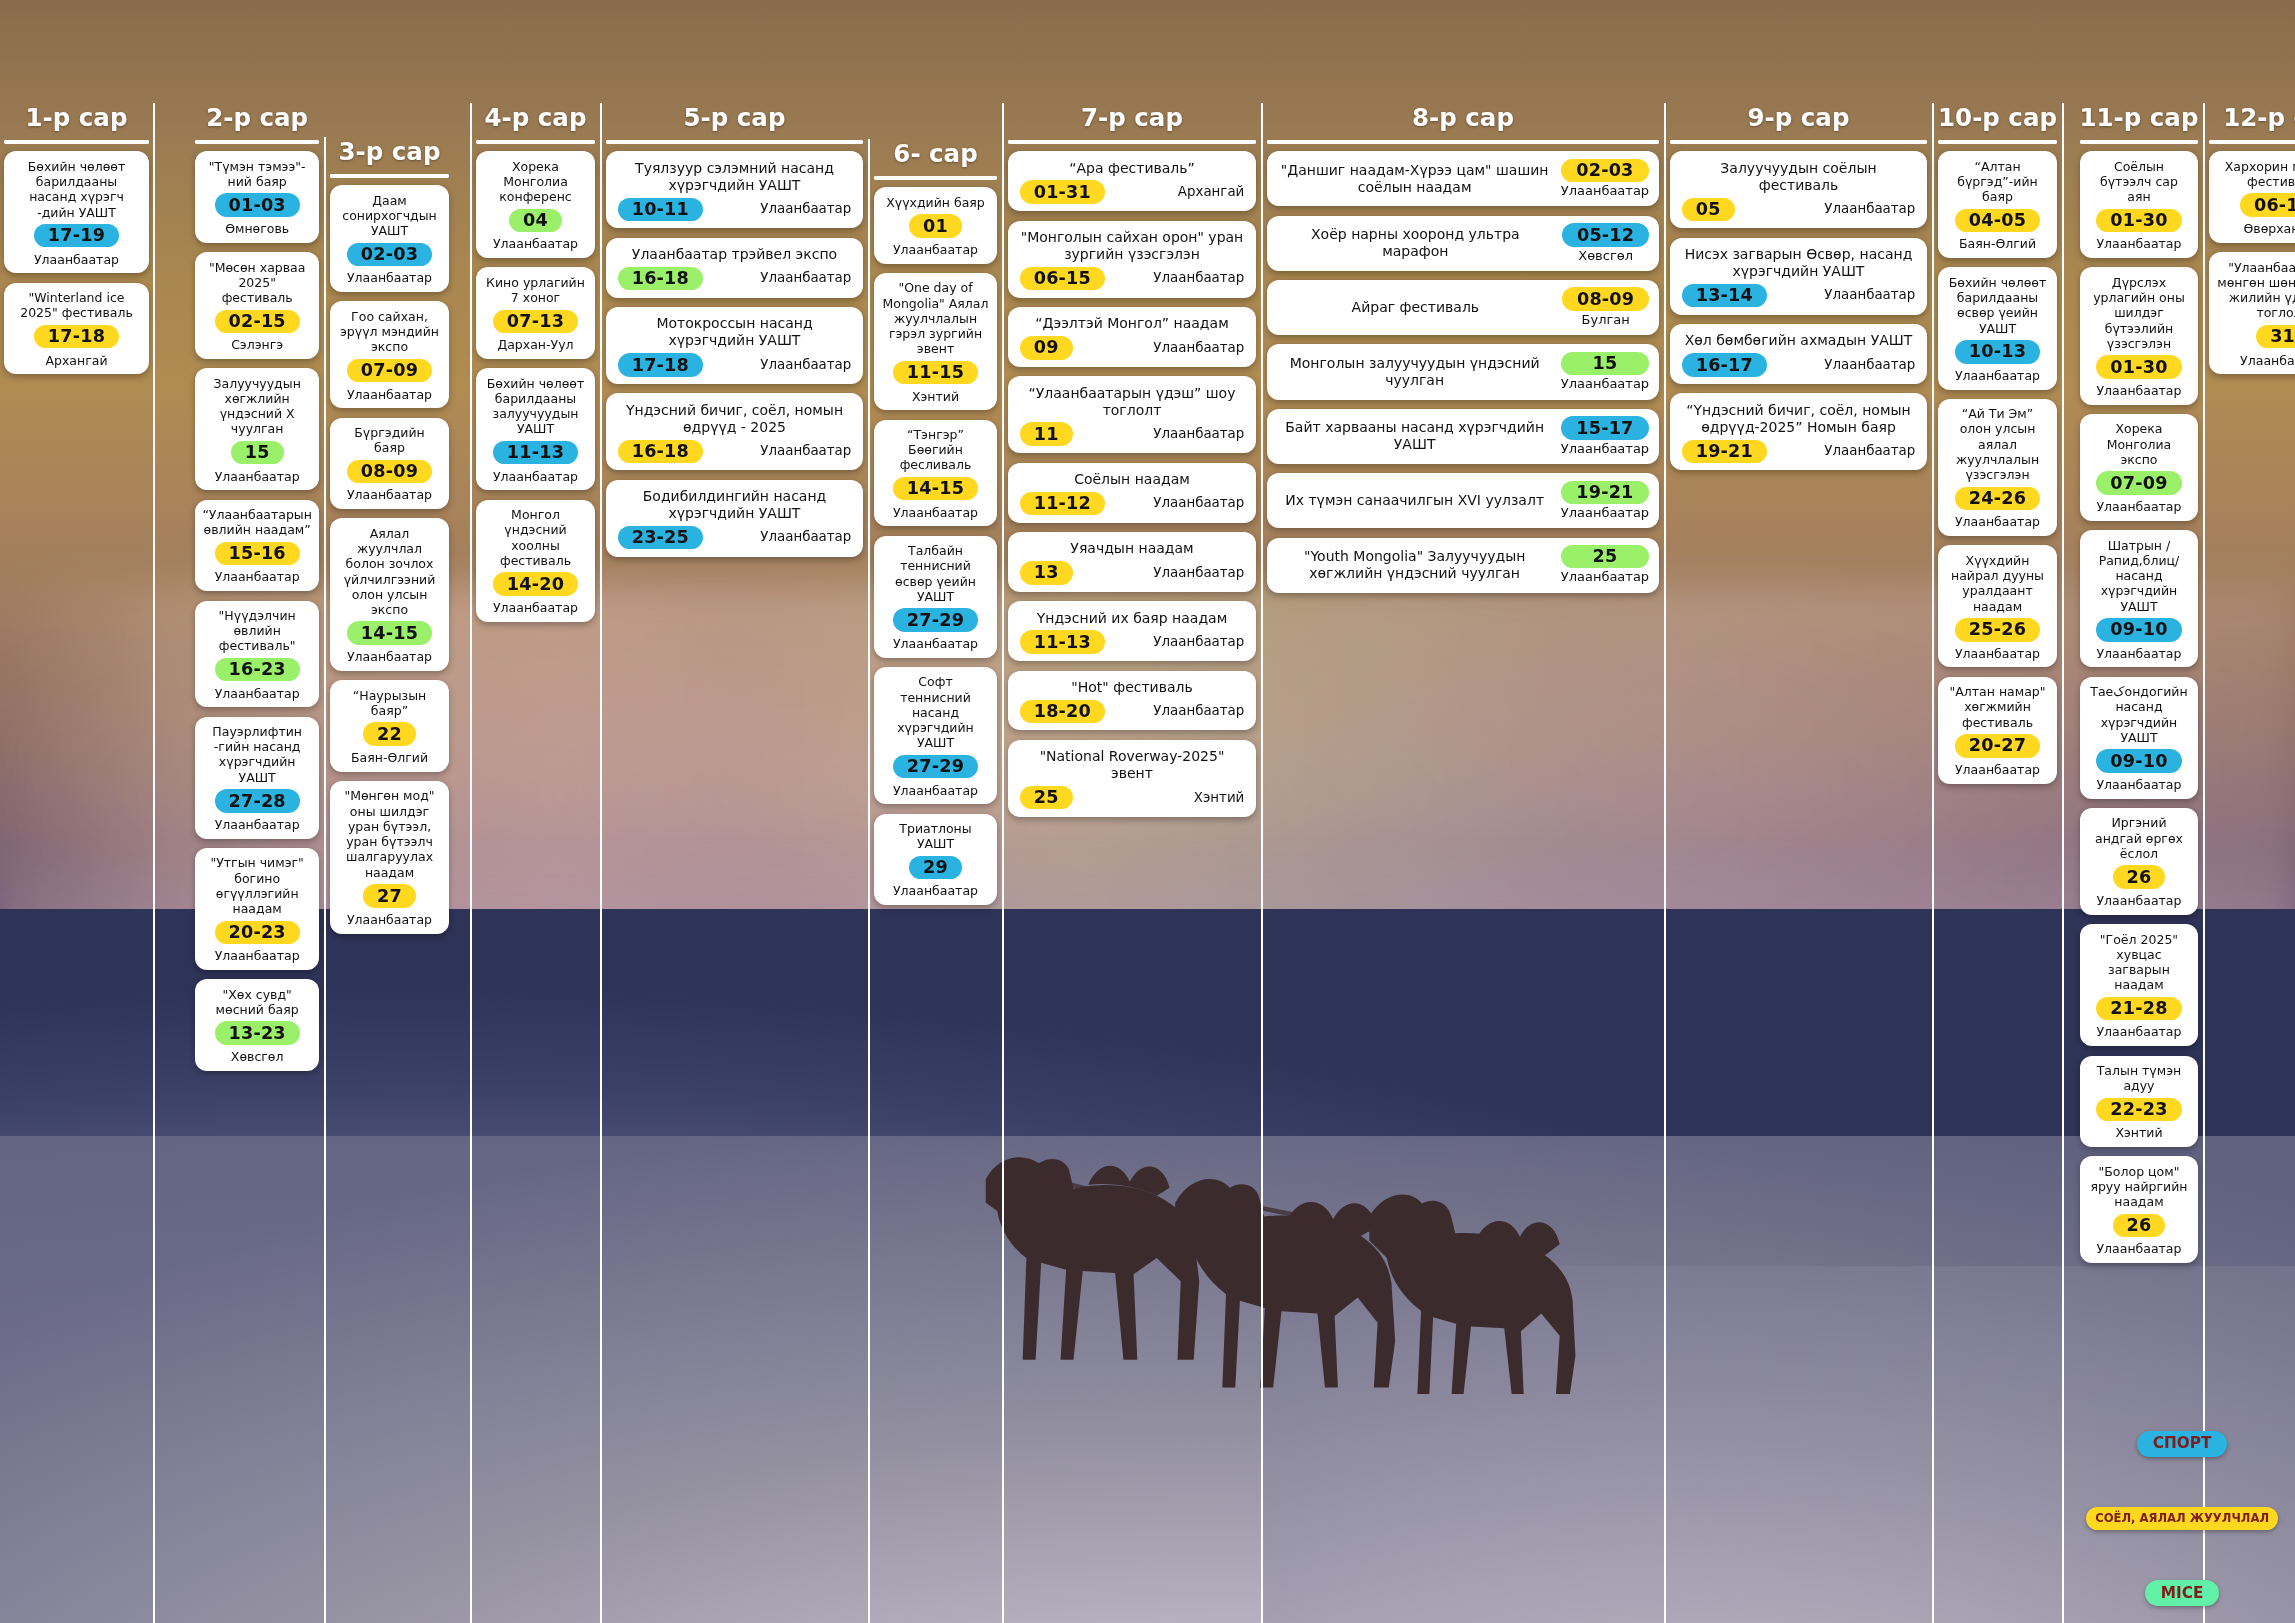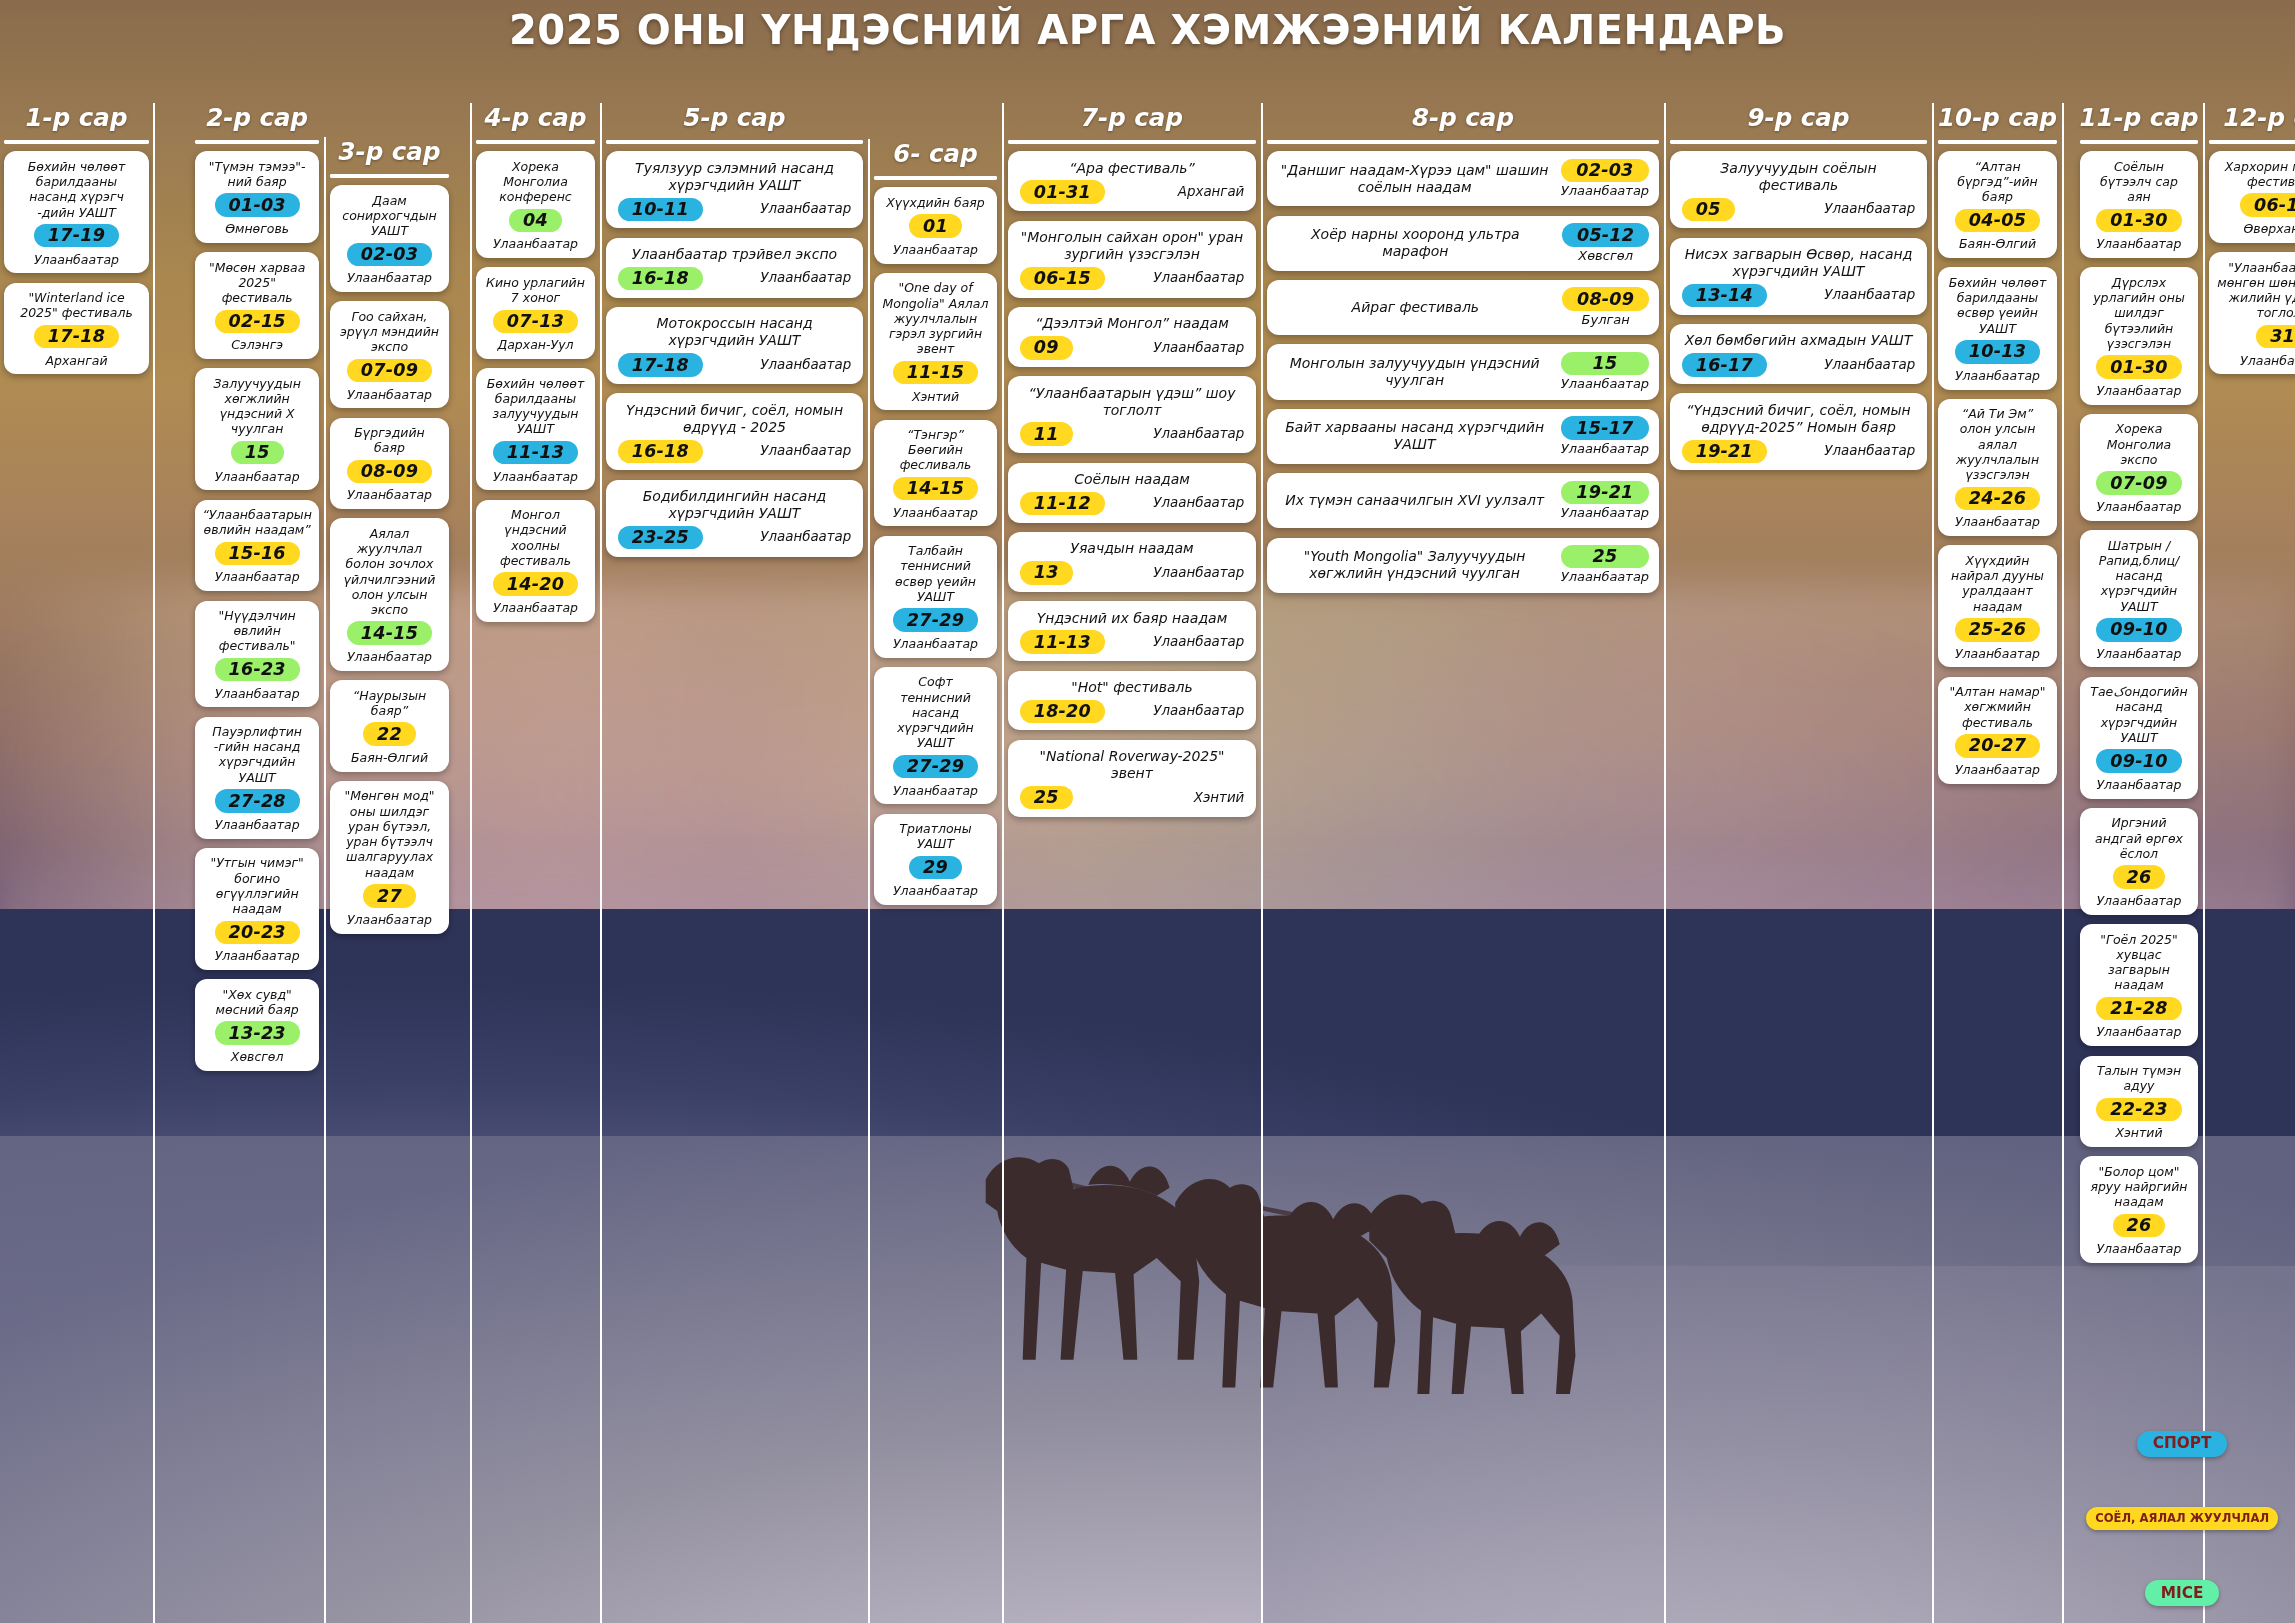--- a/index.html
+++ b/index.html
@@ -108,21 +108,20 @@
     position:absolute;
     left:0; top:103px; right:0; bottom:0;
     display:flex;
     align-items:stretch;
   }
   .month{
     position:relative;
     display:flex;
     flex-direction:column;
     padding:0 4.2px;
-    font-style:italic;
   }
   .month + .month{ border-left:2.3px solid #ffffff; }
 
   .month-head{
     height:34px;
     display:flex; align-items:flex-start; justify-content:center;
     color:#fff;
     font-size:24.5px;
     font-weight:600;
     letter-spacing:0px;
@@ -249,21 +248,20 @@
       <path d="M1210 382 C1232 330 1284 324 1306 374 C1330 326 1380 334 1392 390 L1360 414 C1310 390 1252 378 1210 382 Z"></path>
 
       <path d="M252 236 L560 312 L562 322 L250 246 Z" opacity=".75"></path>
       <path d="M664 290 L980 354 L982 364 L662 300 Z" opacity=".75"></path>
     </g>
   </svg>
 </div>
 
 <div id="sheet">
 
-  <div id="title">2025 ОНЫ ҮНДЭСНИЙ АРГА ХЭМЖЭЭНИЙ КАЛЕНДАРЬ</div>
 
   <div id="grid">
       <div class="month" style="flex: 0 0 153px;">
         <div class="month-head">1-р сар</div>
         <div class="month-rule"></div>
         <div class="month-body">
           <div class="card"><span class="ev-name">Бөхийн чөлөөт барилдааны насанд хүрэгч -дийн УАШТ</span><span class="pill sport">17-19</span><span class="ev-loc">Улаанбаатар</span></div>
           <div class="card"><span class="ev-name">"Winterland ice 2025" фестиваль</span><span class="pill culture">17-18</span><span class="ev-loc">Архангай</span></div>
         </div>
       </div>

